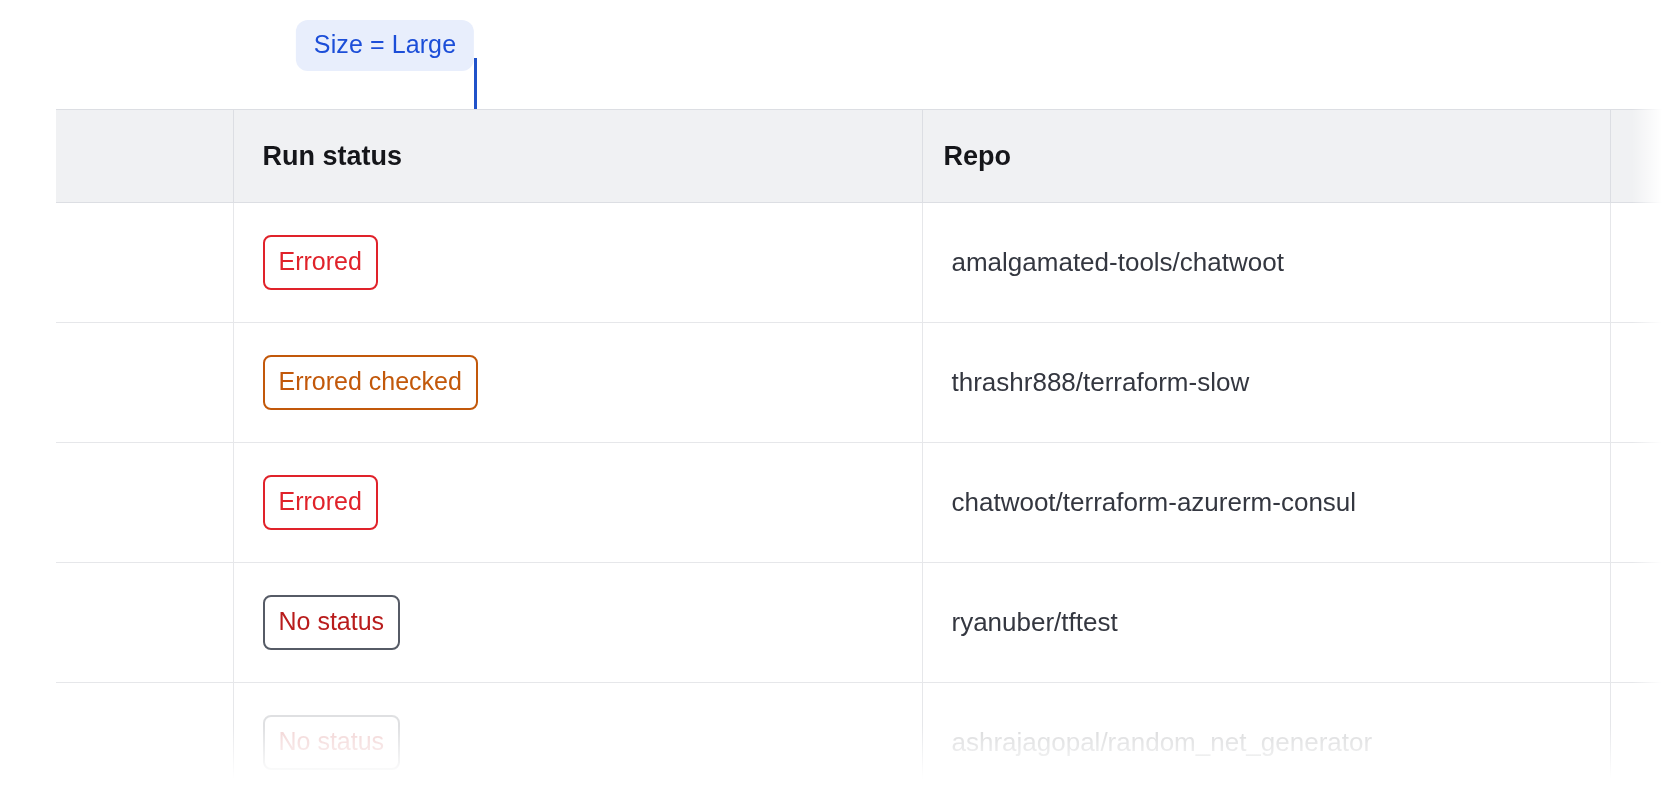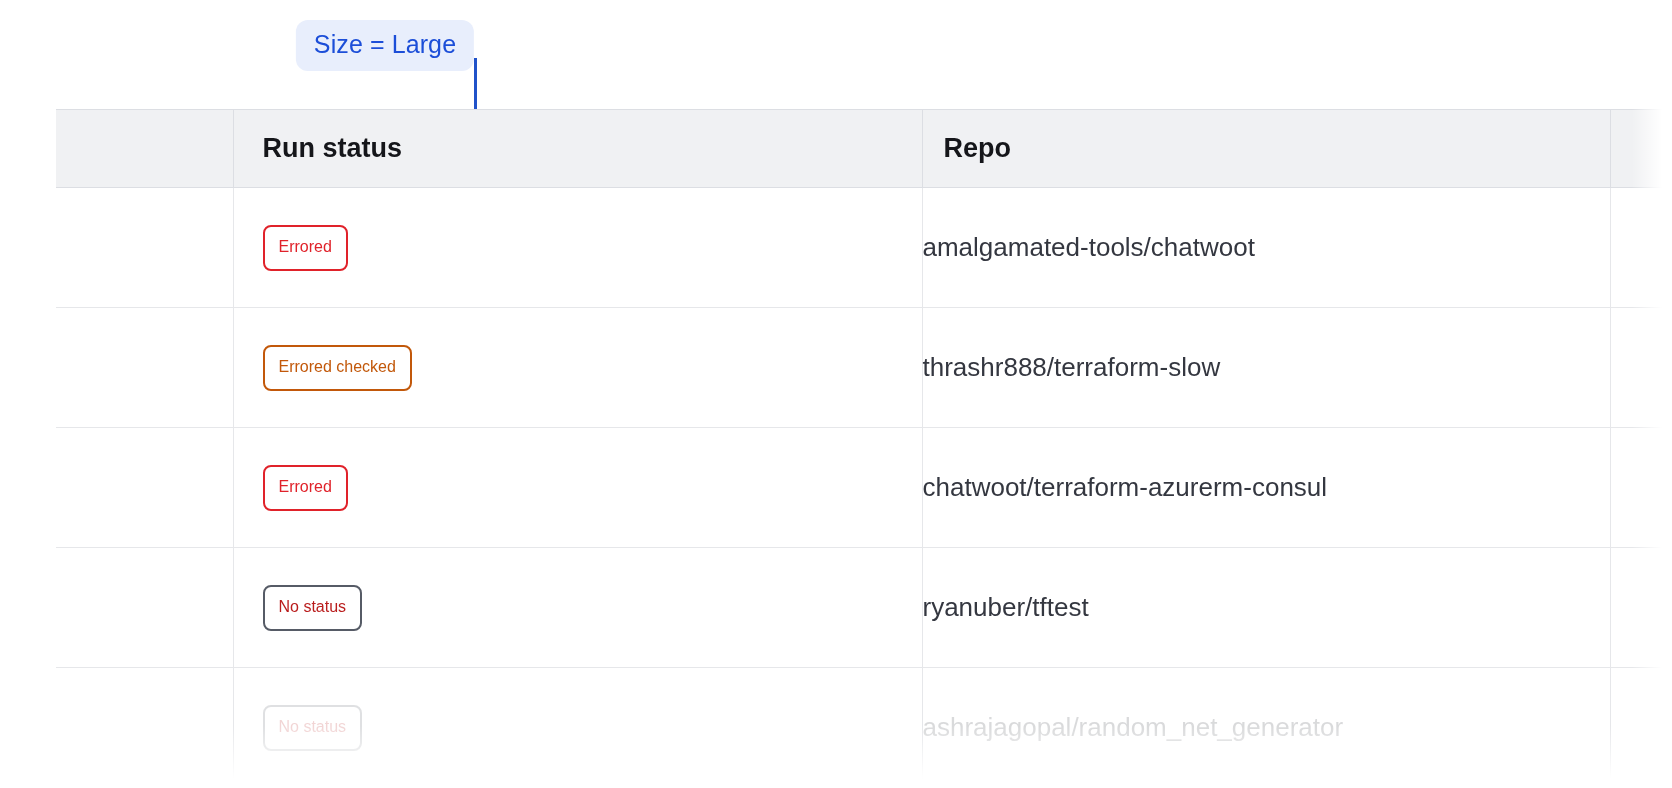--- a/index.html
+++ b/index.html
@@ -76,21 +76,21 @@
   table.data-table col.c-spacer { width: 56px; }
   table.data-table col.c-gutter  { width: 177px; }
   table.data-table col.c-status  { width: 689px; }
   table.data-table col.c-repo    { width: 688px; }
   table.data-table col.c-tail    { width: 62px; }
 
   thead th {
     background: #f0f1f3;
     border-top: 1.5px solid #dcdee3;
     border-bottom: 1.5px solid #dcdee3;
-    height: 78px;
+    height: 93px;
     padding: 0;
     text-align: left;
     vertical-align: middle;
     font-weight: bold;
     font-size: 27px;
     color: #15161a;
   }
   thead th.blank-left {
     background: #f0f1f3;
     border-right: 1.5px solid #dcdee3;
@@ -121,37 +121,38 @@
     color: #2f3138;
   }
   tbody td.gutter-cell {
     border-right: 1.5px solid #e6e7ea;
   }
   tbody td.status-cell {
     padding-left: 29px;
     border-right: 1.5px solid #e6e7ea;
   }
   tbody td.repo-cell {
+    padding-left: 29px;
     border-right: 1.5px solid #e6e7ea;
     font-size: 26px;
     color: #343740;
     white-space: nowrap;
   }
   tbody td.spacer-cell {
     border-bottom: none;
     border-right: none;
   }
   tbody td.edge-cell {
     border-right: none;
   }
 
   
   .badge {
     display: inline-block;
-    font-size: 16px;
+    font-size: 25px;
     line-height: 1;
     padding: 12px 14px 14px 14px;
     border-radius: 8px;
     border: 2px solid currentColor;
     white-space: nowrap;
   }
   .badge-errored { color: #e0222a; }
   .badge-policy  { color: #c2580a; }
   .badge-none    { color: #565b66; }
   .badge-none .badge-text { color: #b91c1c; }

